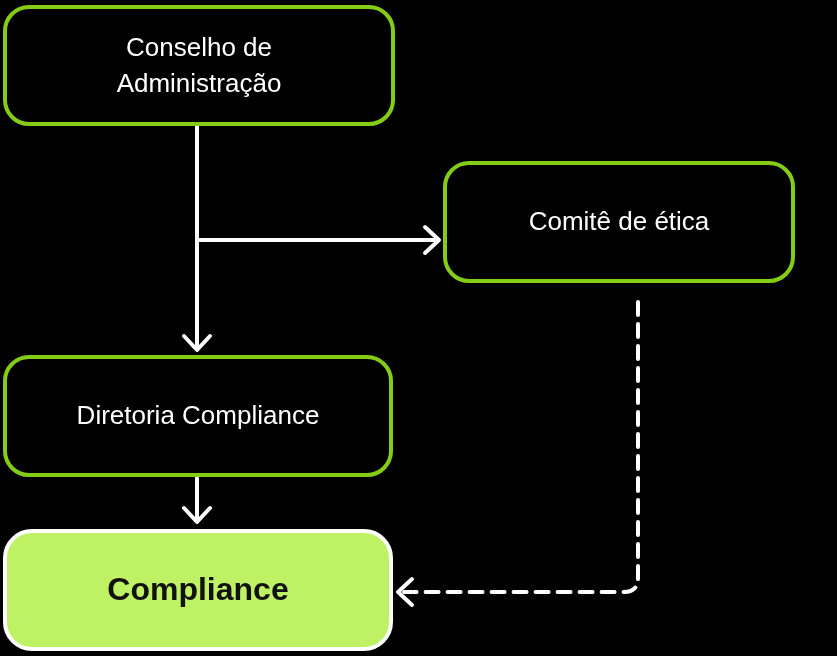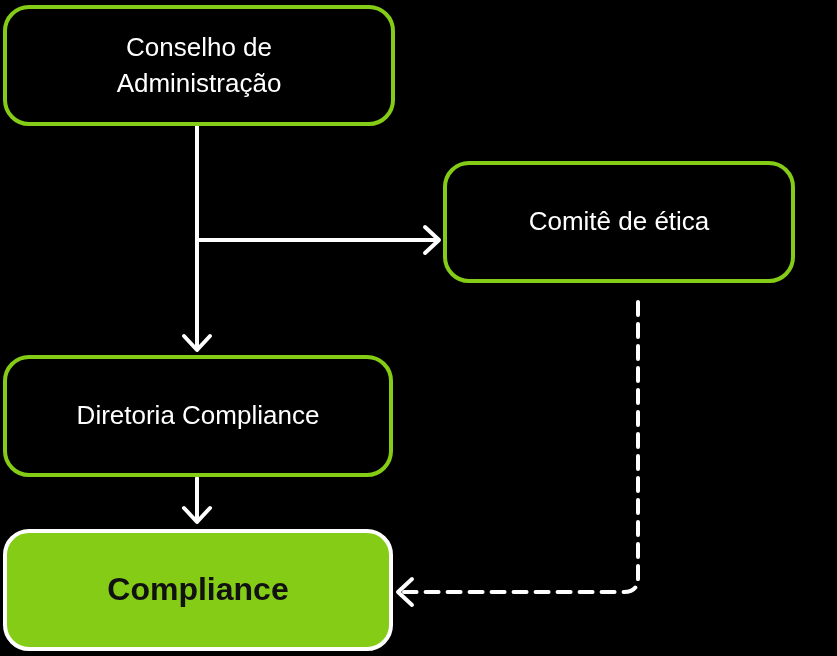--- a/index.html
+++ b/index.html
@@ -58,25 +58,26 @@
     left: 3px;
     top: 355px;
     width: 390px;
     height: 122px;
   }
   #node-compliance {
     left: 3px;
     top: 529px;
     width: 390px;
     height: 122px;
-    background: #84cc16;
+    background: #bef264;
     border-color: #ffffff;
     color: #111111;
     font-weight: bold;
     font-size: 32px;
+    border-radius: 29px;
   }
 </style>
 </head>
 <body>
 
 <div class="canvas">
 
   <svg class="connectors" viewBox="0 0 837 656" xmlns="http://www.w3.org/2000/svg" fill="none" stroke="#ffffff" stroke-width="4" stroke-linecap="round" stroke-linejoin="round">
 
     <g>

